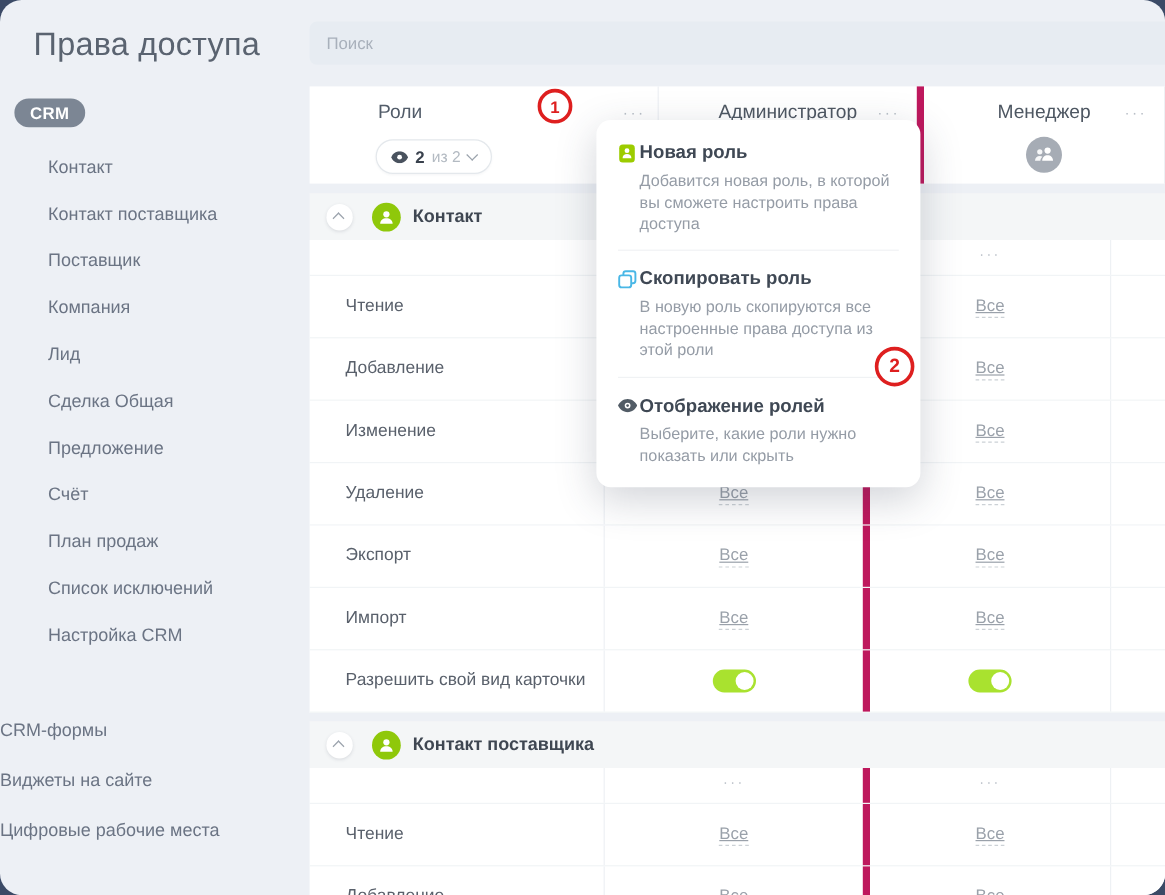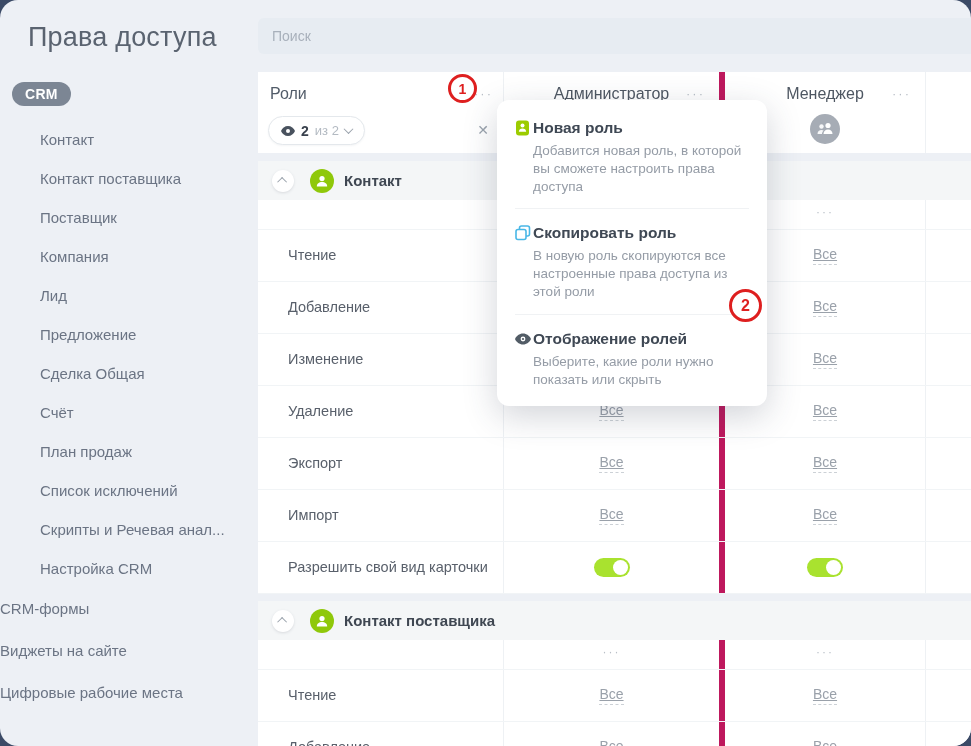--- a/index.html
+++ b/index.html
@@ -26,21 +26,21 @@
   .search-bar input::placeholder{color:#a8b0bb;}
 
   
   .table{position:absolute;left:258px;top:72px;width:713px;}
   .cell{box-sizing:border-box;}
   .c-role{width:245px;position:relative;}
   .c-admin{width:216px;border-left:1px solid #eef1f4;position:relative;}
   .c-mgr{width:206px;border-left:6px solid #be185d;position:relative;}
   .c-extra{flex:1;border-left:1px solid #eef1f4;}
 
-  .thead{display:flex;height:81px;background:#fff;}
+  .thead{display:flex;height:81px;background:#fff;padding-left:45px;}
   .roles-title{position:absolute;left:12px;top:13px;font-size:16px;color:#525c69;}
   .dots{color:#b9bfc7;font-size:13px;letter-spacing:2px;cursor:pointer;line-height:1;}
   .roles-dots{position:absolute;right:10px;top:15px;}
   .head-dots{position:absolute;right:14px;top:15px;}
   .col-title{text-align:center;padding-top:13px;font-size:16px;color:#4e5762;}
   .filter-pill{position:absolute;left:10px;top:44px;display:inline-flex;align-items:center;gap:6px;height:27px;
                padding:0 12px;background:#fff;border:1px solid #e4e8ec;border-radius:16px;box-shadow:0 1px 2px rgba(60,70,90,.05);cursor:pointer;}
   .filter-pill b{font-size:14px;color:#39414d;font-weight:600;}
   .filter-pill .of{font-size:13px;color:#b3bac2;}
   .chev{display:inline-block;width:6px;height:6px;border-left:1.5px solid #9aa2ac;border-top:1.5px solid #9aa2ac;}
@@ -90,26 +90,25 @@
 
     <aside class="sidebar">
       <h1 class="page-title">Права доступа</h1>
       <span class="crm-badge">CRM</span>
       <ul class="nav crm-nav">
         <li>Контакт</li>
         <li>Контакт поставщика</li>
         <li>Поставщик</li>
         <li>Компания</li>
         <li>Лид</li>
+        <li>Сделка Общая</li>
         <li>Предложение</li>
-        <li>Сделка Общая</li>
         <li>Счёт</li>
         <li>План продаж</li>
         <li>Список исключений</li>
-        <li>Скрипты и Речевая анал...</li>
         <li>Настройка CRM</li>
       </ul>
       <ul class="nav root-nav">
         <li>CRM-формы</li>
         <li>Виджеты на сайте</li>
         <li>Цифровые рабочие места</li>
       </ul>
     </aside>
 
     <div class="search-bar">

